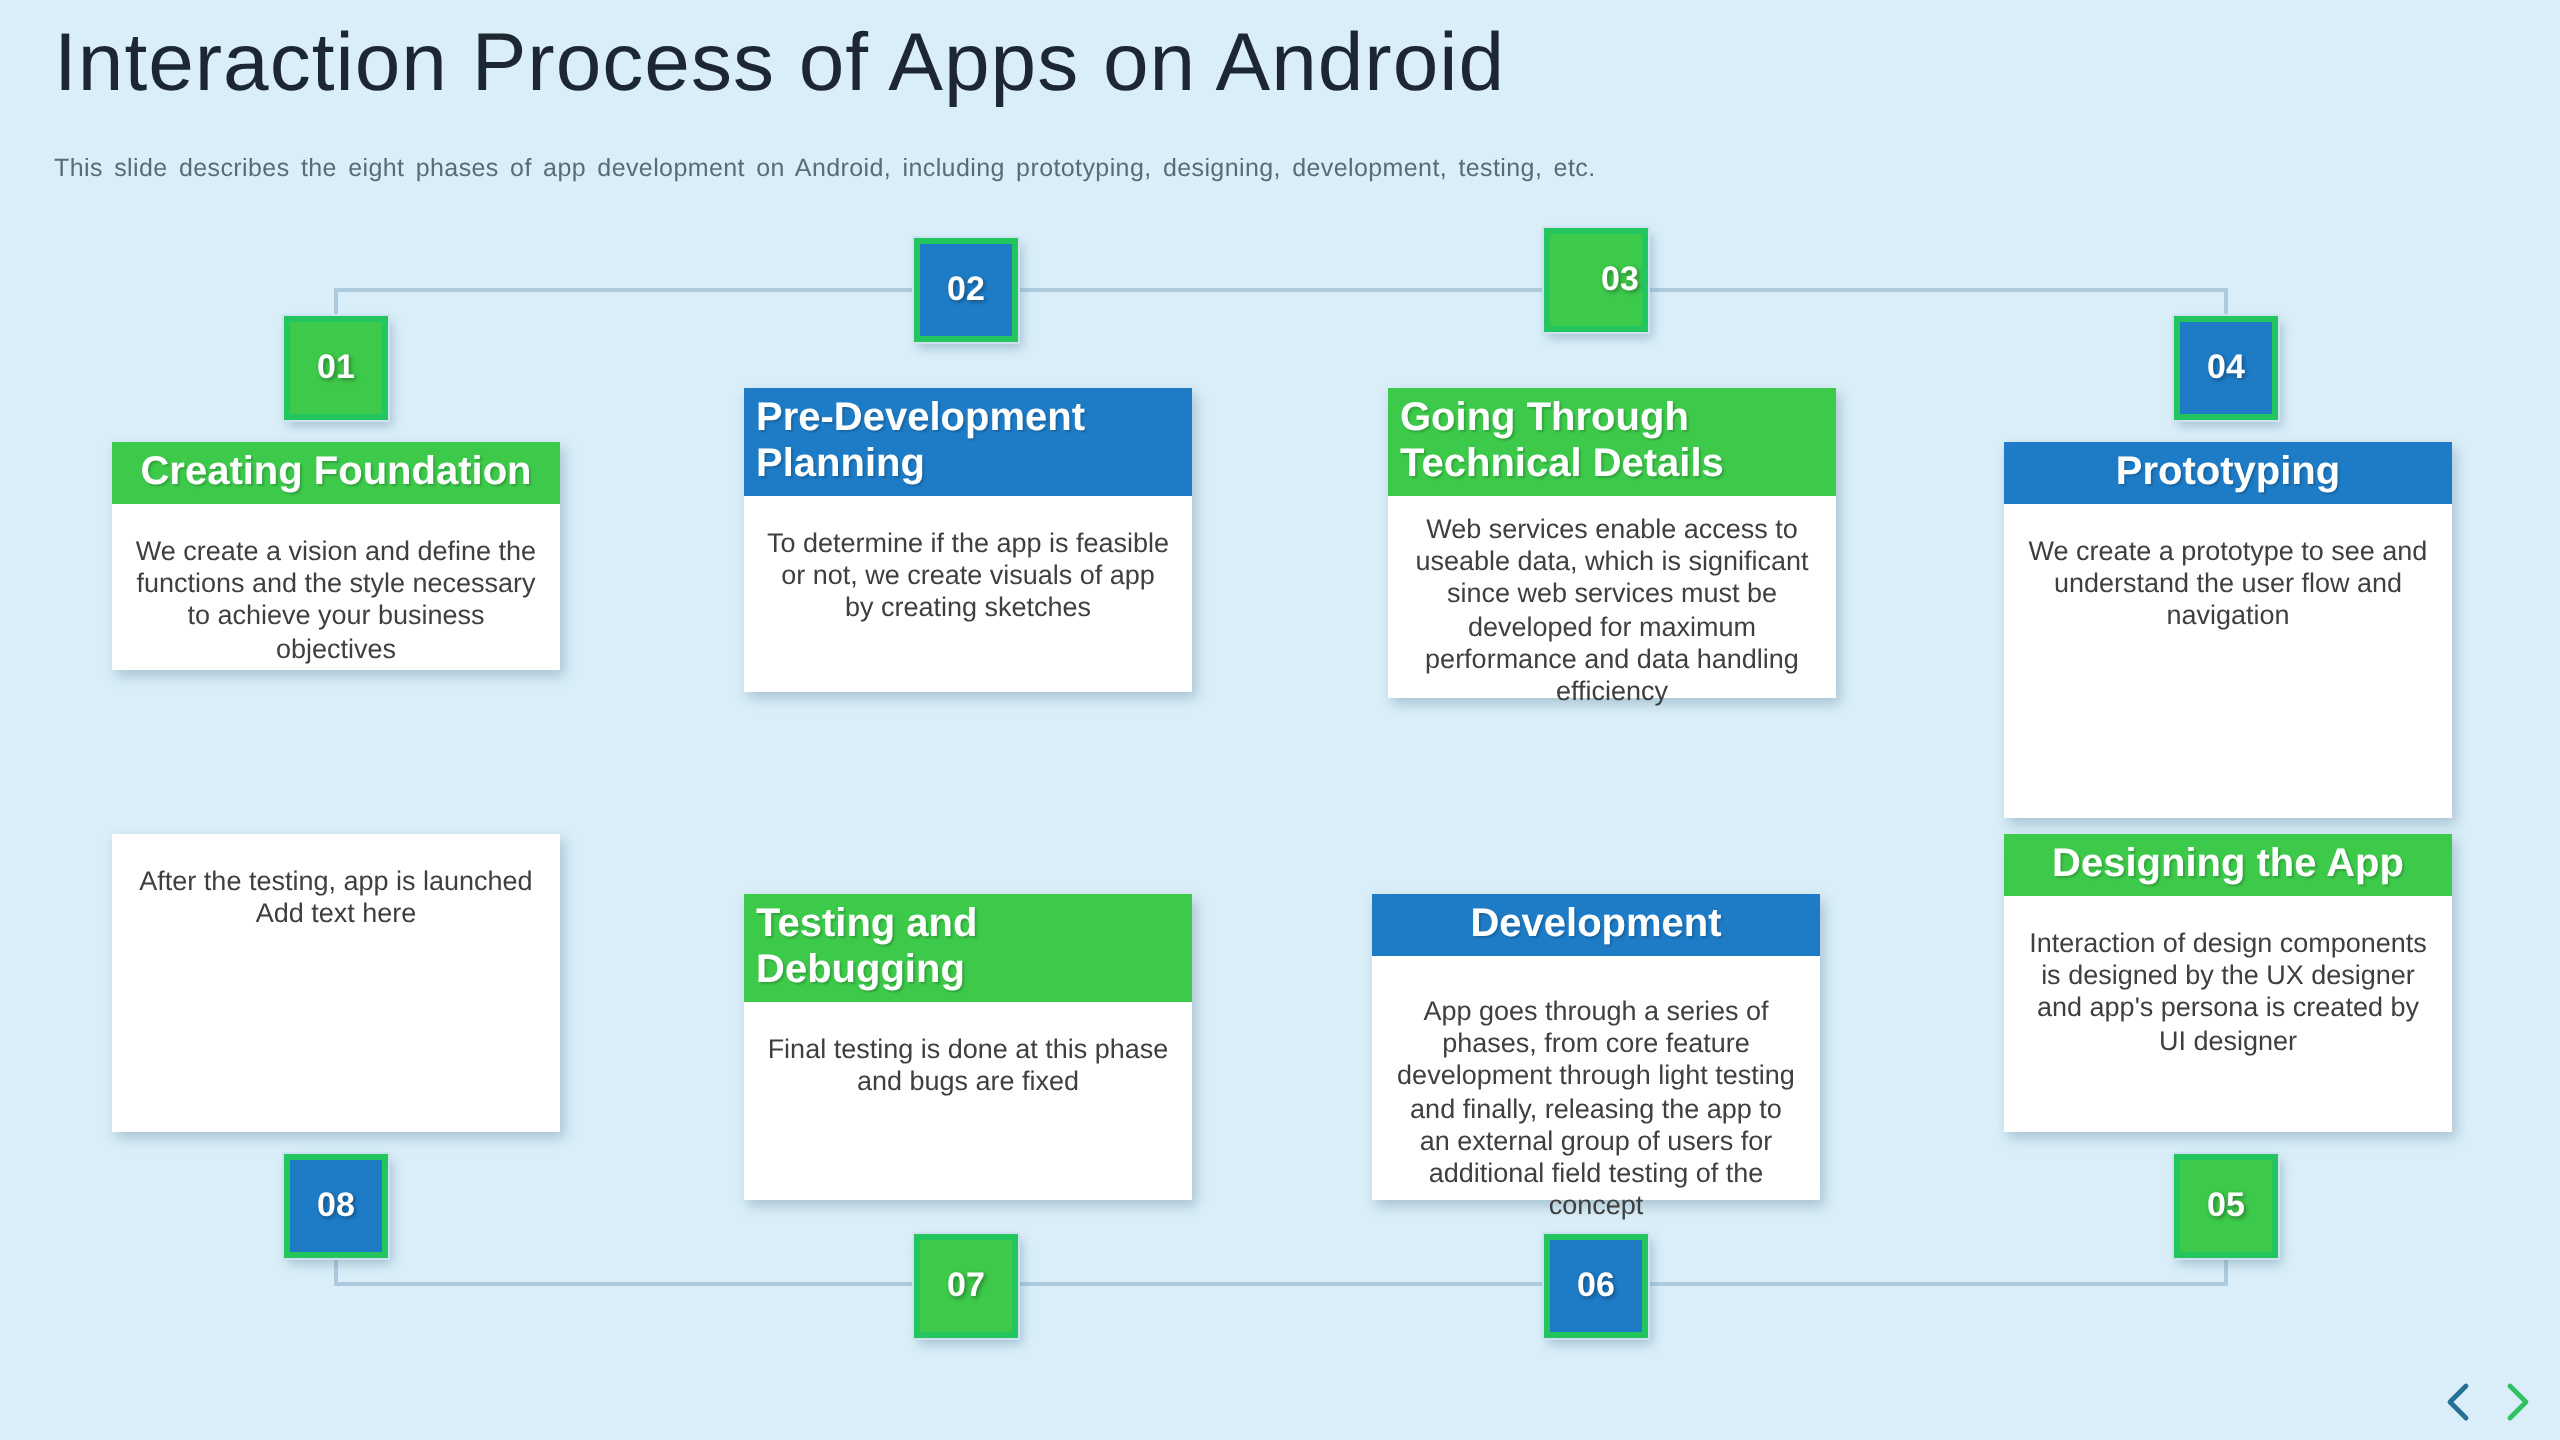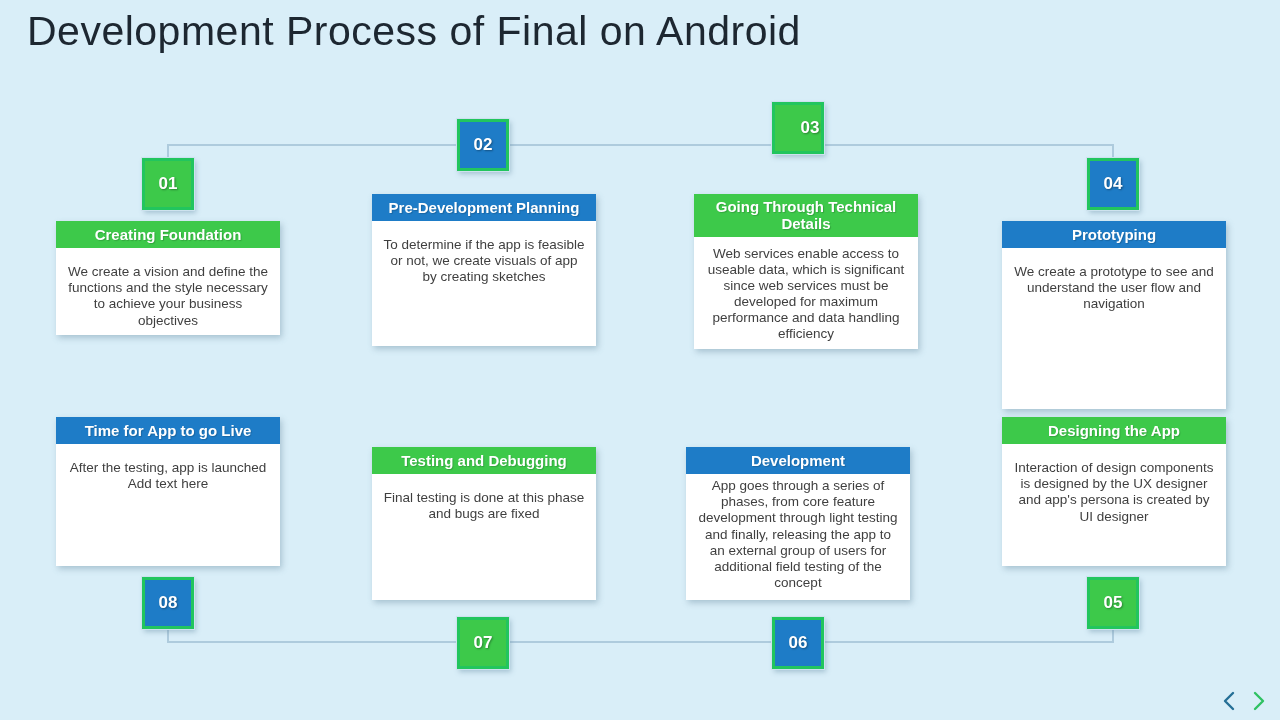--- a/index.html
+++ b/index.html
@@ -60,39 +60,39 @@
     background: #ffffff;
     box-shadow: 2px 3px 6px rgba(110,145,165,0.45);
   }
   .card-header {
     width: 100%;
     min-height: 27px;
     padding: 4px 6px;
     display: flex;
     align-items: center;
     justify-content: center;
-    text-align: center;
+    text-align: left;
     color: #ffffff;
-    font-size: 15px;
+    font-size: 20px;
     font-weight: bold;
     line-height: 1.15;
     text-shadow: 1px 1px 1px rgba(0,0,0,0.18);
   }
   .card-header.green { background: var(--green, #3dc94a); }
   .card-header.blue  { background: var(--blue, #1e7cc7); }
   .card-body {
     padding: 16px 10px 8px 10px;
     font-size: 13.5px;
     line-height: 1.2;
     text-align: center;
     color: var(--body_text, #3f3f3f);
     white-space: pre-line;
   }
   .card-body.pad-m { padding-top: 9px; }
-  .card-body.pad-s { padding-top: 4px; }
+  .card-body.pad-s { padding-top: 20px; }
   
   .nav {
     position: absolute;
     bottom: 8px; right: 12px;
     display: flex;
     gap: 12px;
   }
   .nav-btn {
     width: 18px; height: 22px;
     display: flex;
@@ -102,36 +102,37 @@
     background: transparent;
     border: none;
   }
   .nav-btn svg { display: block; }
 </style>
 </head>
 <body>
 
 <div class="slide">
 
-  <h1 class="title">Development Process of Final on Android</h1>
+  <h1 class="title">Interaction Process of Apps on Android</h1>
+  <p class="subtitle">This slide describes the eight phases of app development  on Android, including prototyping, designing, development,  testing, etc.</p>
 
   <div class="line h" style="left:168px; top:144px; width:946px;"></div>
   <div class="line h" style="left:168px; top:641px; width:946px;"></div>
   <div class="line v" style="left:167px; top:144px; height:16px;"></div>
   <div class="line v" style="left:1112px; top:144px; height:16px;"></div>
   <div class="line v" style="left:167px; top:627px; height:16px;"></div>
   <div class="line v" style="left:1112px; top:627px; height:16px;"></div>
 
   <div class="badge green" style="left:142px; top:158px;">
     <span>01</span>
   </div>
   <div class="badge blue" style="left:457px; top:119px;">
     <span>02</span>
   </div>
-  <div class="badge green" style="left:772px; top:102px;padding-left:24px;">
+  <div class="badge green" style="left:772px; top:114px;padding-left:24px;">
     <span>03</span>
   </div>
   <div class="badge blue" style="left:1087px; top:158px;">
     <span>04</span>
   </div>
   <div class="badge green" style="left:1087px; top:577px;">
     <span>05</span>
   </div>
   <div class="badge blue" style="left:772px; top:617px;">
     <span>06</span>
@@ -154,21 +155,20 @@
   <div class="card" style="left:694px; top:194px; height:155px;">
     <div class="card-header green">Going Through Technical Details</div>
     <div class="card-body pad-m">Web services enable access to useable data, which is significant since web services must be developed for maximum performance and data handling efficiency</div>
   </div>
   <div class="card" style="left:1002px; top:221px; height:188px;">
     <div class="card-header blue">Prototyping</div>
     <div class="card-body">We create a prototype to see and understand the user flow and navigation</div>
   </div>
 
   <div class="card" style="left:56px; top:417px; height:149px;">
-    <div class="card-header blue">Time for App to go Live</div>
     <div class="card-body">After the testing, app is launched
 Add text here</div>
   </div>
   <div class="card" style="left:372px; top:447px; height:153px;">
     <div class="card-header green">Testing and Debugging</div>
     <div class="card-body">Final testing is done at this phase and bugs are fixed</div>
   </div>
   <div class="card" style="left:686px; top:447px; height:153px;">
     <div class="card-header blue">Development</div>
     <div class="card-body pad-s">App goes through a series of phases, from core feature development through light testing and finally, releasing the app to an external group of users for additional field testing of the concept</div>

